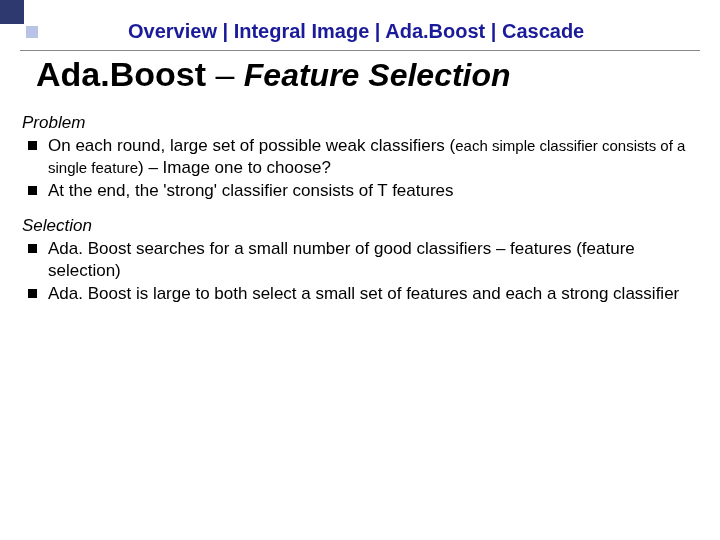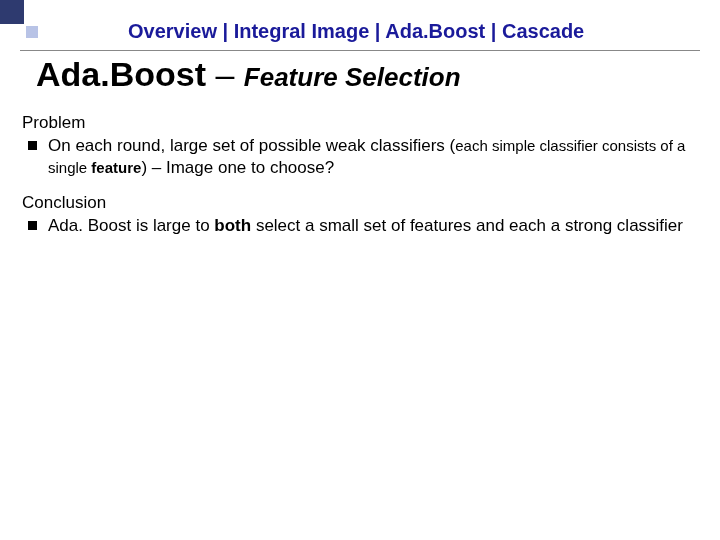--- a/index.html
+++ b/index.html
@@ -64,32 +64,33 @@
   }
   .title .adaboost {
     font-weight: bold;
   }
   .title .dash {
     font-size: 34px;
   }
   .title .feature {
     font-style: italic;
     font-weight: bold;
-    font-size: 26px;
+    font-size: 32px;
   }
   .content {
     position: absolute;
     top: 108px;
     left: 22px;
     right: 20px;
     font-size: 17px;
     line-height: 1.25;
     color: #000;
   }
   .section-label {
+    font-style: italic;
     margin-top: 4px;
     margin-bottom: 2px;
   }
   .bullet-list {
     list-style: none;
     padding: 0;
     margin: 0 0 14px 0;
   }
   .bullet-list > li {
     position: relative;
@@ -145,26 +146,28 @@
 
 <div class="title">
   <span class="adaboost">Ada.Boost</span><span class="dash"> – </span><span class="feature">Feature Selection</span>
 </div>
 
 <div class="content">
 
   <div class="section-label">Problem</div>
   <ul class="bullet-list">
     <li>
-      <span>On each round, large set of possible weak classifiers (</span><span class="small">each simple classifier consists of a single </span><span class="small" style="font-weight:bold">feature</span><span>) – Image one to choose?</span>
+      <span>On each round, large set of possible weak classifiers (</span><span class="small">each simple classifier consists of a single </span><span class="small" style="font-weight:normal">feature</span><span>) – Image one to choose?</span>
       <ul class="sub-list">
       </ul>
     </li>
+    <li><span>At the end, the 'strong' classifier consists of T features</span></li>
   </ul>
 
-  <div class="section-label">Conclusion</div>
+  <div class="section-label">Selection</div>
   <ul class="bullet-list">
+    <li><span>Ada. Boost searches for a small number of good classifiers – features (feature selection)</span></li>
     <li>
-      <span>Ada. Boost is large to </span><span style="font-weight:bold">both</span><span> select a small set of features and each a strong classifier</span>
+      <span>Ada. Boost is large to </span><span style="font-weight:normal">both</span><span> select a small set of features and each a strong classifier</span>
     </li>
   </ul>
 
 </div>
 
 </body></html>

